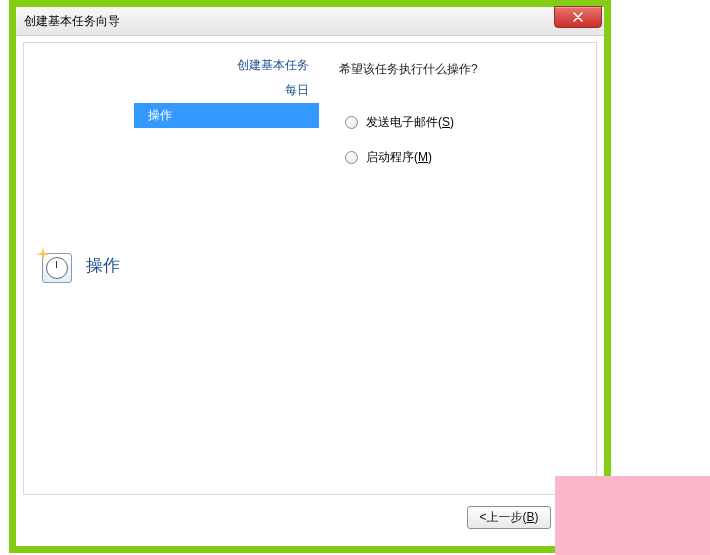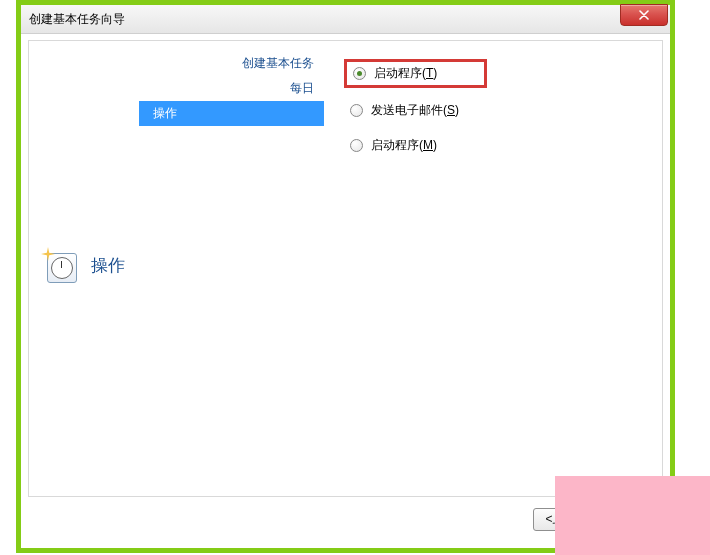--- a/index.html
+++ b/index.html
@@ -8,25 +8,25 @@
     width: 710px;
     height: 555px;
     font-family: "Microsoft YaHei", "SimSun", Tahoma, sans-serif;
     font-size: 12px;
     background: #ffffff;
     overflow: hidden;
     position: relative;
   }
   .window {
     position: absolute;
-    left: 16px;
+    left: 9px;
     top: 0;
-    width: 659px;
+    width: 602px;
     height: 553px;
-    border: 5px solid #84cc16;
+    border: 7px solid #84cc16;
     background: #ffffff;
     box-sizing: border-box;
     display: flex;
     flex-direction: column;
   }
   .titlebar {
     height: 28px;
     background: linear-gradient(to bottom, #f7f7f7, #e6e6e6);
     border-bottom: 1px solid #cfcfcf;
     display: flex;
@@ -274,27 +274,22 @@
 
       <div class="body-area">
 
         <div class="sidebar">
           <div class="sidebar-item link">创建基本任务</div>
           <div class="sidebar-item sub link">每日</div>
           <div class="sidebar-item selected">操作</div>
         </div>
 
         <div class="content">
-
-          <label class="radio-row highlight">
-            <span class="radio-visual checked"></span>
-            <span class="radio-label">
-              <span>启动程序</span><span>(</span><span class="hotkey">T</span><span>)</span>
-            </span>
-          </label>
+          <div class="prompt">希望该任务执行什么操作?</div>
+
 
           <label class="radio-row">
             <span class="radio-visual"></span>
             <span class="radio-label">
               <span>发送电子邮件</span><span>(</span><span class="hotkey">S</span><span>)</span>
             </span>
           </label>
 
           <label class="radio-row">
             <span class="radio-visual"></span>

